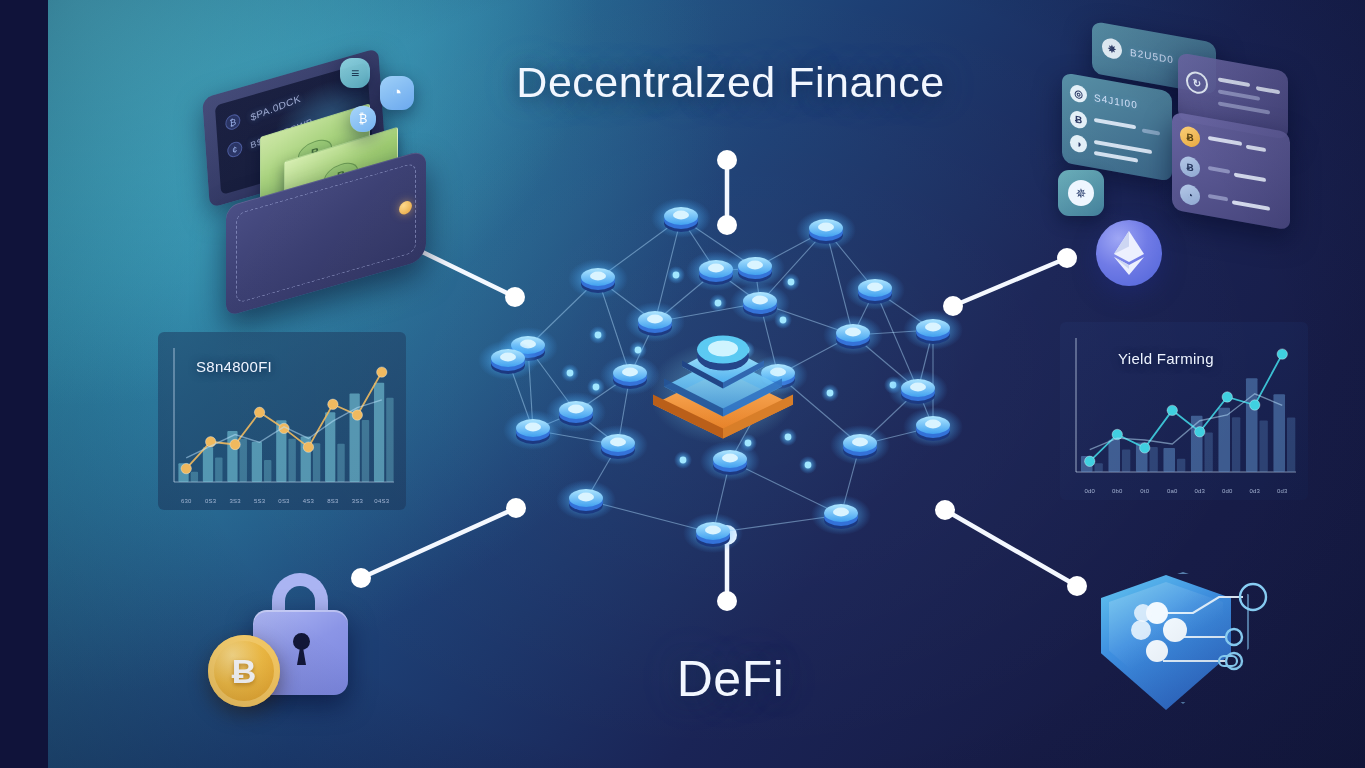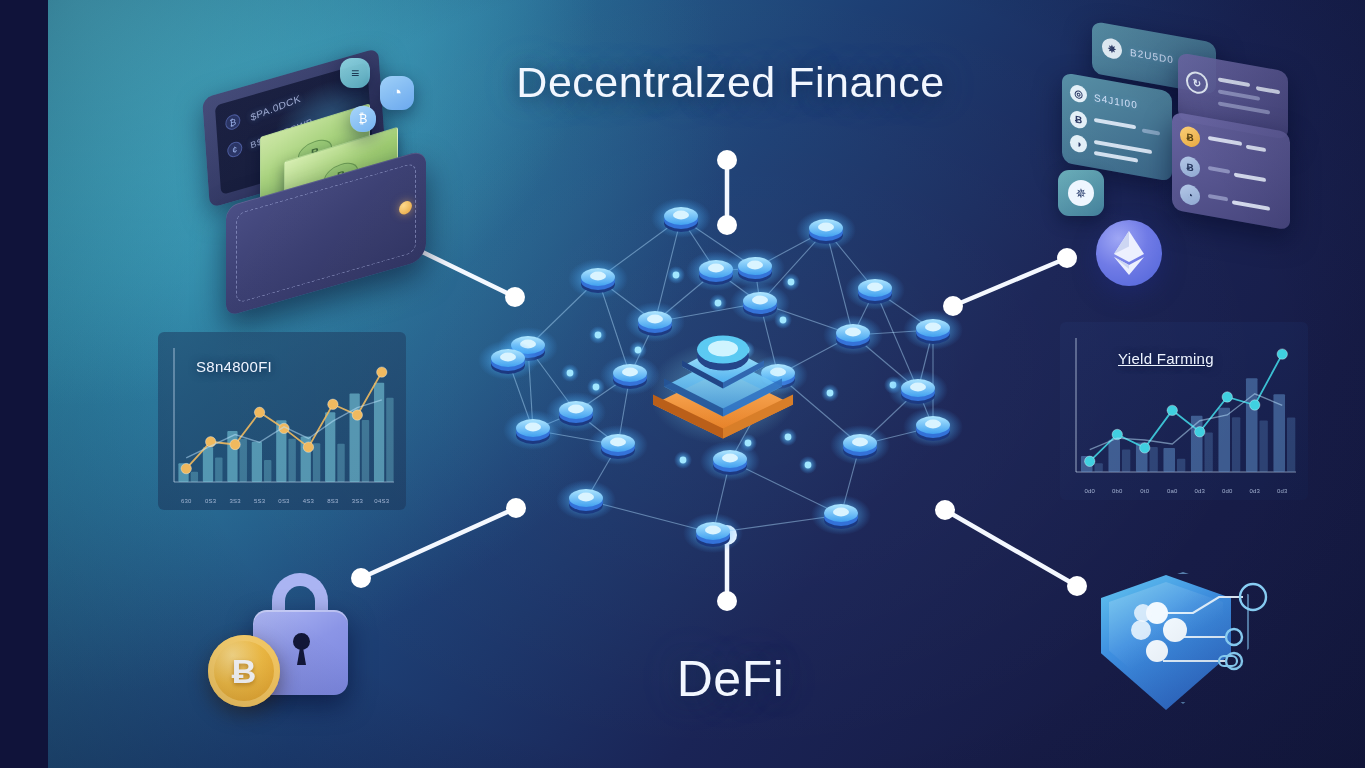--- a/index.html
+++ b/index.html
@@ -384,21 +384,21 @@
         <circle cx="126" cy="96.4" r="5.2" fill="#f0b95e" stroke="rgba(255,255,255,.35)" stroke-width="1"></circle>
         <circle cx="150.44444444444446" cy="115.16" r="5.2" fill="#f0b95e" stroke="rgba(255,255,255,.35)" stroke-width="1"></circle>
         <circle cx="174.88888888888889" cy="72.28" r="5.2" fill="#f0b95e" stroke="rgba(255,255,255,.35)" stroke-width="1"></circle>
         <circle cx="199.33333333333331" cy="83" r="5.2" fill="#f0b95e" stroke="rgba(255,255,255,.35)" stroke-width="1"></circle>
         <circle cx="223.77777777777777" cy="40.120000000000005" r="5.2" fill="#f0b95e" stroke="rgba(255,255,255,.35)" stroke-width="1"></circle>
         <polyline points="28.22222222222222,125.7728 52.666666666666664,114.1952 77.11111111111111,102.61760000000001 101.55555555555554,110.336 126,94.89920000000001 150.44444444444446,106.4768 174.88888888888889,89.1104 199.33333333333331,75.60320000000002 223.77777777777777,67.8848" fill="none" stroke="rgba(190,230,255,.5)" stroke-width="1.4"></polyline>
       </svg>
   <div class="ctick" style="left: 28.2222px;">630</div><div class="ctick" style="left: 52.6667px;">0S3</div><div class="ctick" style="left: 77.1111px;">3S3</div><div class="ctick" style="left: 101.556px;">5S3</div><div class="ctick" style="left: 126px;">0S3</div><div class="ctick" style="left: 150.444px;">4S3</div><div class="ctick" style="left: 174.889px;">8S3</div><div class="ctick" style="left: 199.333px;">3S3</div><div class="ctick" style="left: 223.778px;">04S3</div></div>
 
   <div class="chart-panel" id="chart-right">
-    <div class="chart-title" style="left:58px; top:28px;text-decoration:underline;">Yield Farming</div>
+    <div class="chart-title" style="left:58px; top:28px;">Yield Farming</div>
     <svg id="chart-right-svg" width="248" height="178" viewBox="0 0 248 178">
         <line x1="16" y1="16" x2="16" y2="150" stroke="rgba(220,235,255,.55)" stroke-width="1.2"></line>
         <line x1="16" y1="150" x2="236" y2="150" stroke="rgba(220,235,255,.55)" stroke-width="1.2"></line>
         <rect x="20.95" y="133.92000000000002" width="11.549999999999999" height="16.08" fill="#5c8cc4" opacity="0.55" rx="1"></rect>
         <rect x="34.5" y="141.156" width="8.315999999999999" height="8.844" fill="#5c8cc4" opacity="0.32" rx="1"></rect>
         <rect x="48.45" y="117.84" width="11.549999999999999" height="32.16" fill="#5c8cc4" opacity="0.55" rx="1"></rect>
         <rect x="62" y="127.488" width="8.315999999999999" height="22.512" fill="#5c8cc4" opacity="0.32" rx="1"></rect>
         <rect x="75.95" y="120.52" width="11.549999999999999" height="29.48" fill="#5c8cc4" opacity="0.55" rx="1"></rect>
         <rect x="89.5" y="124.942" width="8.315999999999999" height="25.058000000000003" fill="#5c8cc4" opacity="0.32" rx="1"></rect>
         <rect x="103.45" y="125.88" width="11.549999999999999" height="24.119999999999997" fill="#5c8cc4" opacity="0.55" rx="1"></rect>

